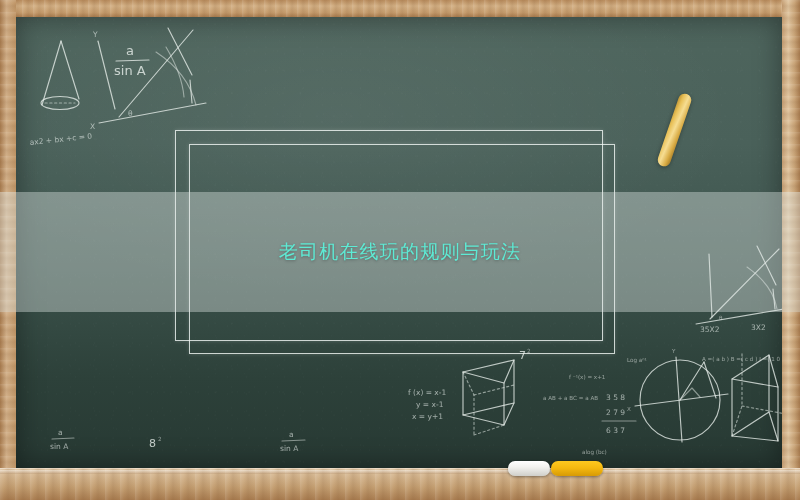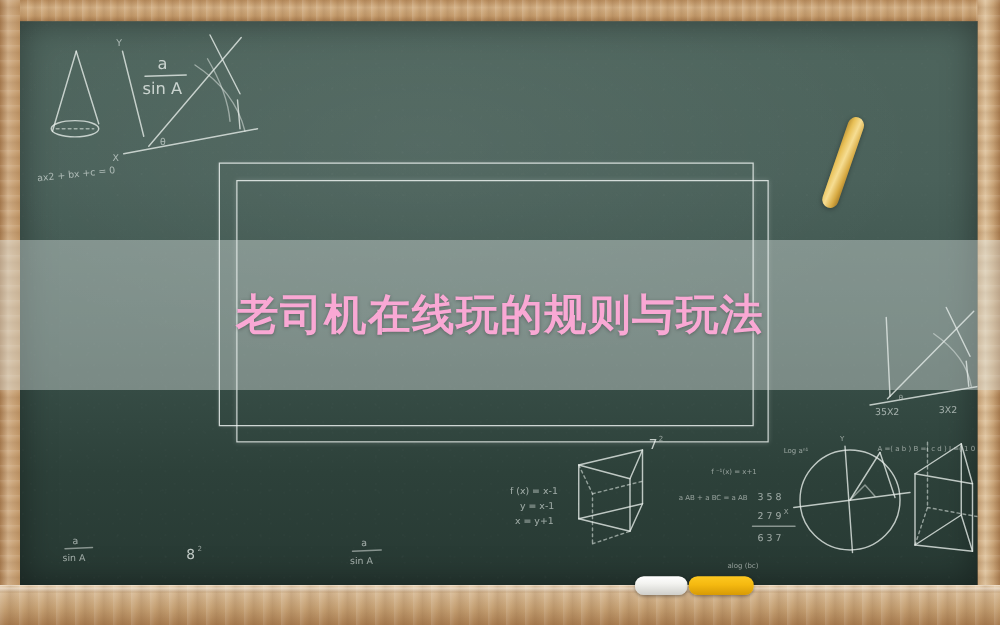--- a/index.html
+++ b/index.html
@@ -179,24 +179,24 @@
     position: absolute;
     left: 0; right: 0;
     top: 192px;
     height: 120px;
     background: rgba(226,233,230,0.40);
     display: flex;
     align-items: center;
     justify-content: center;
   }
   .band-title {
-    color: #f9a8d4;
-    font-size: 34px;
+    color: #5eead4;
+    font-size: 19px;
     letter-spacing: 1.2px;
-    font-weight: 700;
+    font-weight: 400;
     text-shadow: 0 1px 3px rgba(0,0,0,0.30);
     white-space: nowrap;
     font-family: "DejaVu Sans", "Liberation Sans", sans-serif;
   }
 
   
   .chalk-stick {
     position: absolute;
     border-radius: 7px;
   }

